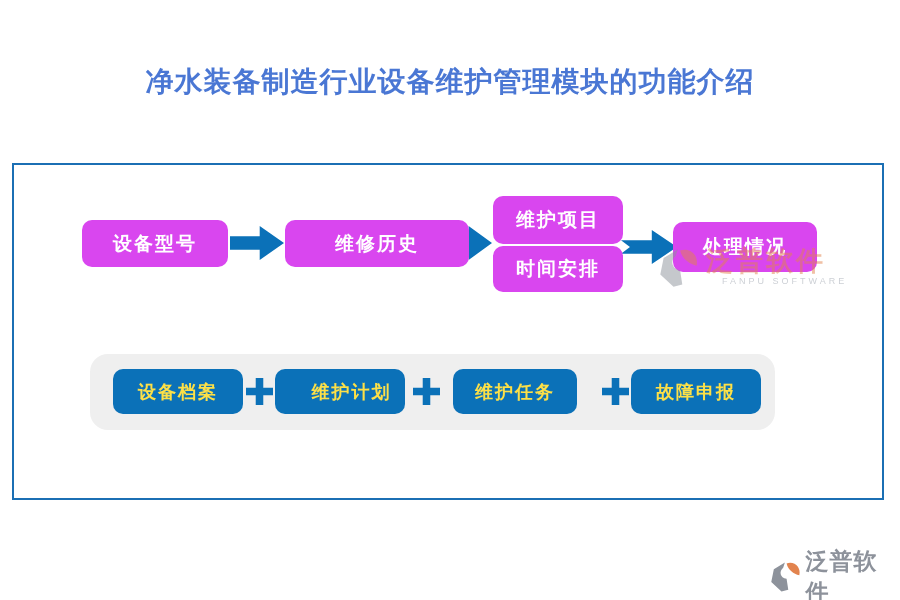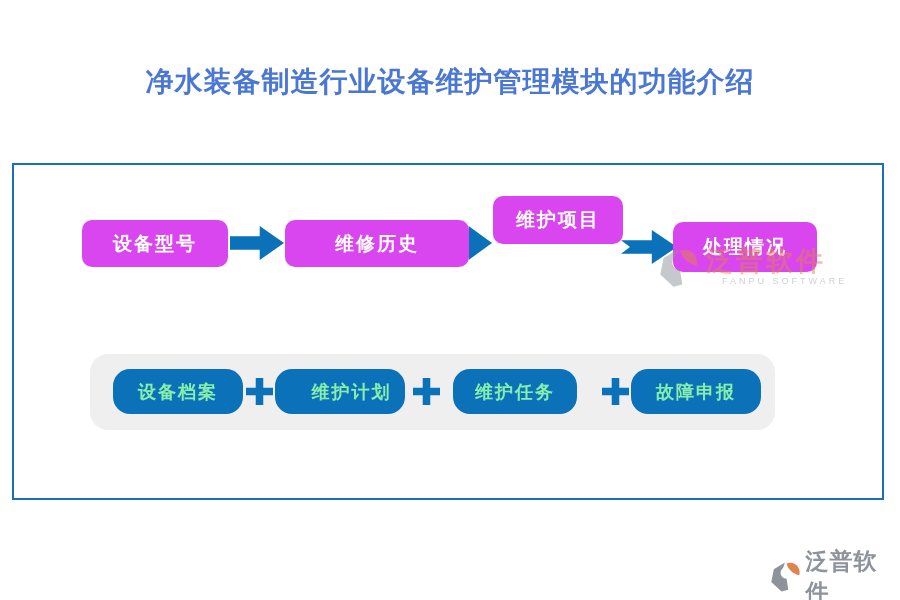--- a/index.html
+++ b/index.html
@@ -31,23 +31,23 @@
     clip-path: polygon(0 30%, 55% 30%, 55% 0, 100% 50%, 55% 100%, 55% 70%, 0 70%);
   }
   .arrow-notch {
     clip-path: polygon(0 30%, 55% 30%, 55% 0, 100% 50%, 55% 100%, 55% 70%, 0 70%, 16% 50%);
   }
   .tray {
     position:absolute; left:90px; top:354px; width:685px; height:76px;
     background:#efefef; border-radius:18px;
   }
   .mod {
-    position:absolute; top:369px; height:45px; background:#0b71b8; color:#86efac;
+    position:absolute; top:369px; height:45px; background:#0b71b8; color:#fde047;
     display:flex; align-items:center; justify-content:center;
-    font-weight:bold; font-size:18px; letter-spacing:2px; border-radius:17px;
+    font-weight:bold; font-size:18px; letter-spacing:2px; border-radius:10px;
   }
   .plus {
     position:absolute; top:378px; width:27px; height:27px; background:#0b71b8;
     clip-path: polygon(36% 0, 64% 0, 64% 36%, 100% 36%, 100% 64%, 64% 64%, 64% 100%, 36% 100%, 36% 64%, 0 64%, 0 36%, 36% 36%);
   }
   .watermark {
     position:absolute; left:656px; top:246px; display:flex; align-items:flex-start;
     opacity:0.5; z-index:3; pointer-events:none;
   }
   .watermark .wm-text { margin-left:4px; }
@@ -76,20 +76,21 @@
 
   <div class="node" style="left:82px; top:220px; width:146px; height:47px;">设备型号</div>
 
   <div class="arrow arrow-plain" style="left:230px; top:226px; width:54px; height:34px;"></div>
 
   <div class="node" style="left:285px; top:220px; width:184px; height:47px;">维修历史</div>
 
   <div class="arrow arrow-plain" style="left:440px; top:226px; width:52px; height:34px;"></div>
 
   <div class="node" style="left:493px; top:196px; width:130px; height:48px;">维护项目</div>
+  <div class="node" style="left:493px; top:246px; width:130px; height:46px;">时间安排</div>
 
   <div class="arrow arrow-notch" style="left:621px; top:230px; width:56px; height:34px;"></div>
 
   <div class="node" style="left:673px; top:222px; width:144px; height:50px;">处理情况</div>
 
   <div class="watermark">
     <svg width="46" height="44" viewBox="0 0 40 40">
       <path fill="#8d929b" d="M19 3 L6 11 L3 26 L15 37 L23 35 L21 22 C13 21 12 13 17 9 Z"></path>
       <path fill="#e2834e" d="M21 4 C31 1 38 9 36 18 C29 16 23 12 21 4 Z"></path>
     </svg>

